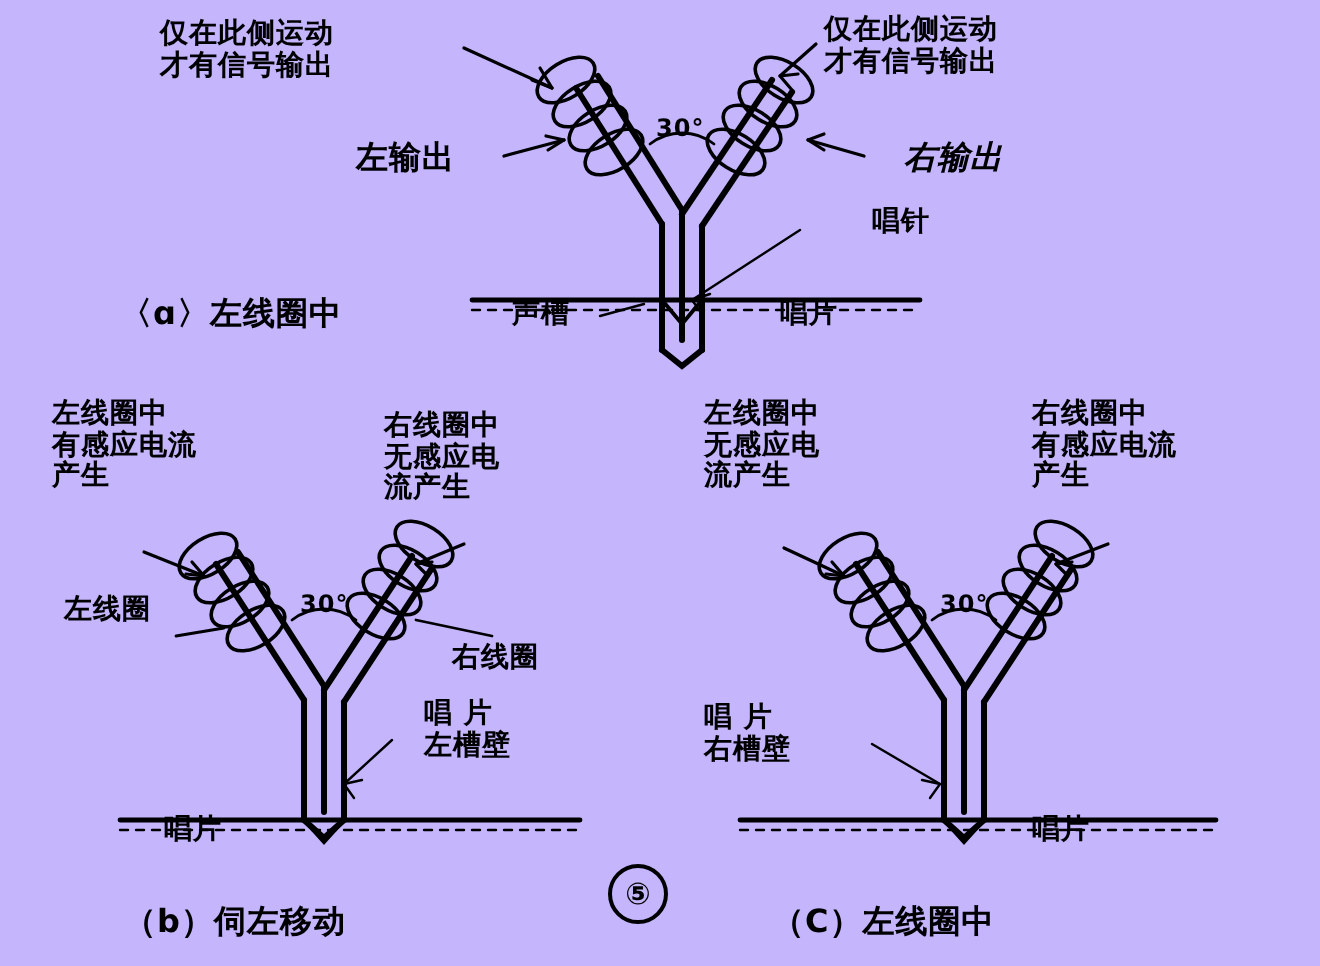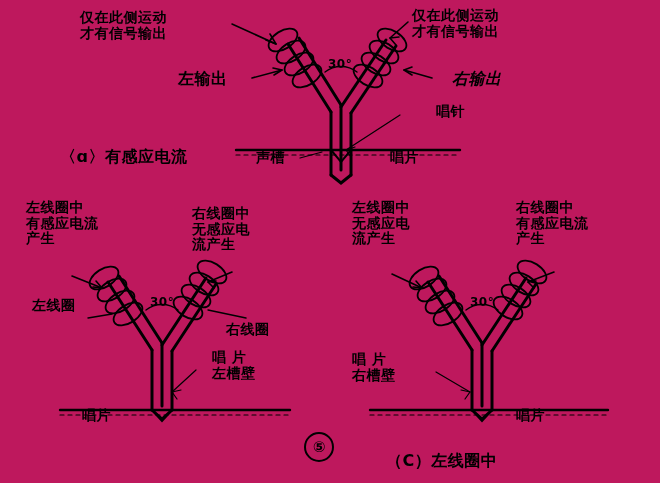--- a/index.html
+++ b/index.html
@@ -1,17 +1,17 @@
 <!DOCTYPE html>
 <html><head>
 <meta charset="utf-8">
 <style>
   html,body{margin:0;padding:0;background:#ffffff;}
   body{width:660px;height:483px;position:relative;font-family:"DejaVu Sans","Liberation Sans",sans-serif;color:#000;}
-  #stage{position:relative;width:660px;height:483px;overflow:hidden;background:#be185d;}
+  #stage{position:relative;width:660px;height:483px;overflow:hidden;background:#c4b5fd;}
   .lbl{position:absolute;font-weight:bold;line-height:1.12;white-space:pre;letter-spacing:0.5px;}
   .t14{font-size:14px;}
   .t15{font-size:16px;}
   .t12{font-size:12px;}
   svg{position:absolute;left:0;top:0;}
   .num-circle{position:absolute;border:2px solid #000;border-radius:50%;width:26px;height:26px;
     display:flex;align-items:center;justify-content:center;font-size:15px;font-weight:bold;}
 </style>
 </head>
 <body>
@@ -136,34 +136,35 @@
   <div class="lbl t14" style="left:80px;top:10px;">仅在此侧运动
 才有信号输出</div>
   <div class="lbl t14" style="left:412px;top:8px;">仅在此侧运动
 才有信号输出</div>
   <div class="lbl t15" style="left:178px;top:70px;">左输出</div>
   <div class="lbl t15" style="left:452px;top:70px;font-style:italic;">右输出</div>
   <div class="lbl t14" style="left:398px;top:104px;padding-left:38px;">唱针</div>
   <div class="lbl t14" style="left:256px;top:150px;text-align:right;">声槽</div>
   <div class="lbl t14" style="left:390px;top:150px;">唱片</div>
   <div class="lbl t12" style="left:328px;top:58px;">30°</div>
-  <div class="lbl t15" style="left:60px;top:148px;">〈ɑ〉有感应电流</div>
+  <div class="lbl t15" style="left:60px;top:148px;">〈ɑ〉左线圈中</div>
 
   <div class="lbl t14" style="left:26px;top:200px;">左线圈中
 有感应电流
 产生</div>
   <div class="lbl t14" style="left:192px;top:206px;">右线圈中
 无感应电
 流产生</div>
   <div class="lbl t14" style="left:32px;top:298px;">左线圈</div>
   <div class="lbl t14" style="left:226px;top:310px;margin-top:12px;">右线圈</div>
   <div class="lbl t14" style="left:212px;top:350px;">唱 片
 左槽壁</div>
   <div class="lbl t14" style="left:82px;top:408px;">唱片</div>
   <div class="lbl t12" style="left:150px;top:296px;">30°</div>
+  <div class="lbl t15" style="left:62px;top:452px;">（b）伺左移动</div>
 
   <div class="lbl t14" style="left:352px;top:200px;">左线圈中
 无感应电
 流产生</div>
   <div class="lbl t14" style="left:516px;top:200px;">右线圈中
 有感应电流
 产生</div>
   <div class="lbl t14" style="left:352px;top:352px;">唱 片
 右槽壁</div>
   <div class="lbl t14" style="left:516px;top:408px;">唱片</div>

